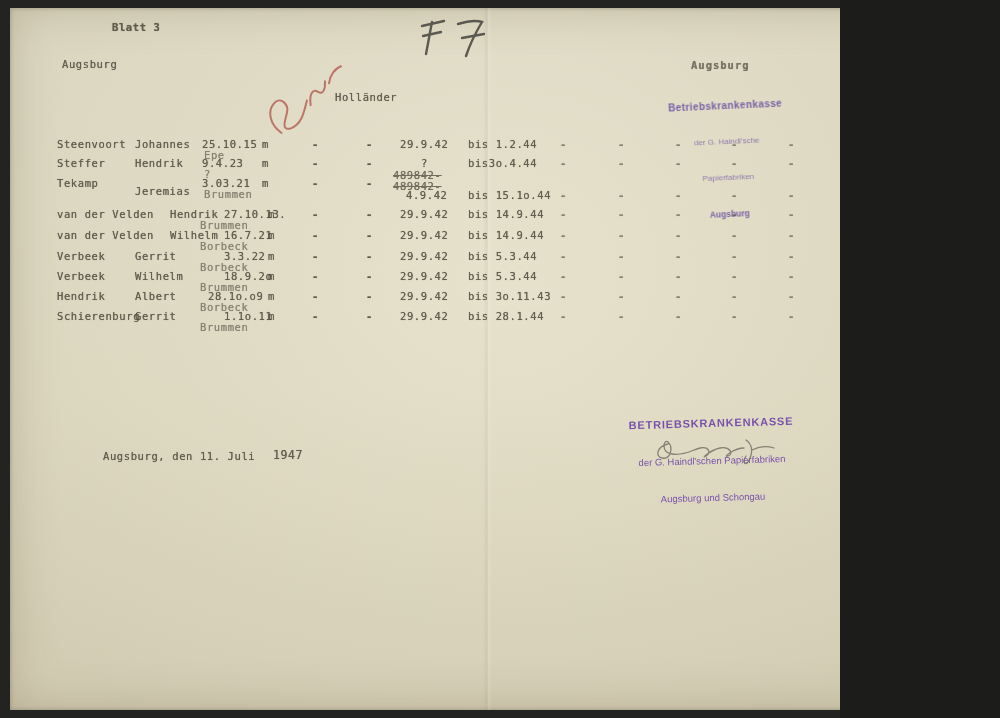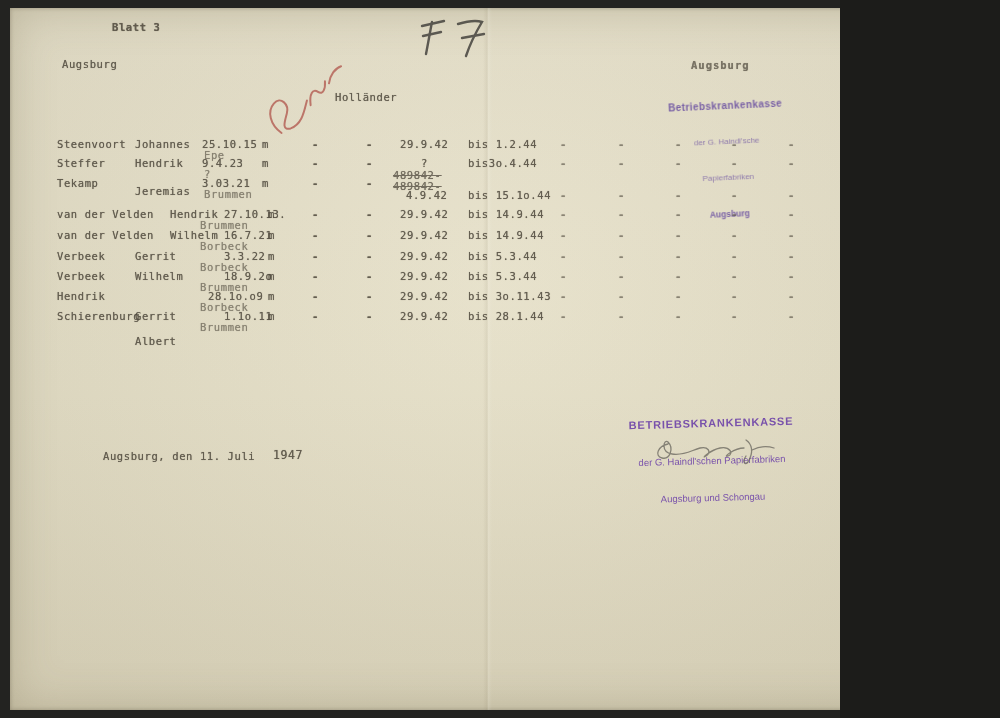--- a/index.html
+++ b/index.html
@@ -179,21 +179,21 @@
       <div class="typed dash" style="left: 366px; top: 271px;">-</div>
       <div class="typed" style="left: 400px; top: 271px;">29.9.42</div>
       <div class="typed" style="left: 468px; top: 271px;">bis 5.3.44</div>
       <div class="typed dash faint" style="left: 560px; top: 271px;">-</div>
       <div class="typed dash faint" style="left: 618px; top: 271px;">-</div>
       <div class="typed dash faint" style="left: 675px; top: 271px;">-</div>
       <div class="typed dash faint" style="left: 731px; top: 271px;">-</div>
       <div class="typed dash faint" style="left: 788px; top: 271px;">-</div>
       <div class="typed dash faint" style="left: 845px; top: 271px;">-</div>
       <div class="typed" style="left: 57px; top: 291px;">Hendrik</div>
-      <div class="typed" style="left: 135px; top: 291px; margin-top: 45px;">Albert</div>
+      <div class="typed" style="left: 135px; top: 291px;">Albert</div>
       <div class="typed" style="left: 208px; top: 291px;">28.1o.o9</div>
       <div class="typed faint" style="left: 200px; top: 302px;">Borbeck</div>
       <div class="typed" style="left: 268px; top: 291px;">m</div>
       <div class="typed dash" style="left: 312px; top: 291px;">-</div>
       <div class="typed dash" style="left: 366px; top: 291px;">-</div>
       <div class="typed" style="left: 400px; top: 291px;">29.9.42</div>
       <div class="typed" style="left: 468px; top: 291px;">bis 3o.11.43</div>
       <div class="typed dash faint" style="left: 560px; top: 291px;">-</div>
       <div class="typed dash faint" style="left: 618px; top: 291px;">-</div>
       <div class="typed dash faint" style="left: 675px; top: 291px;">-</div>

